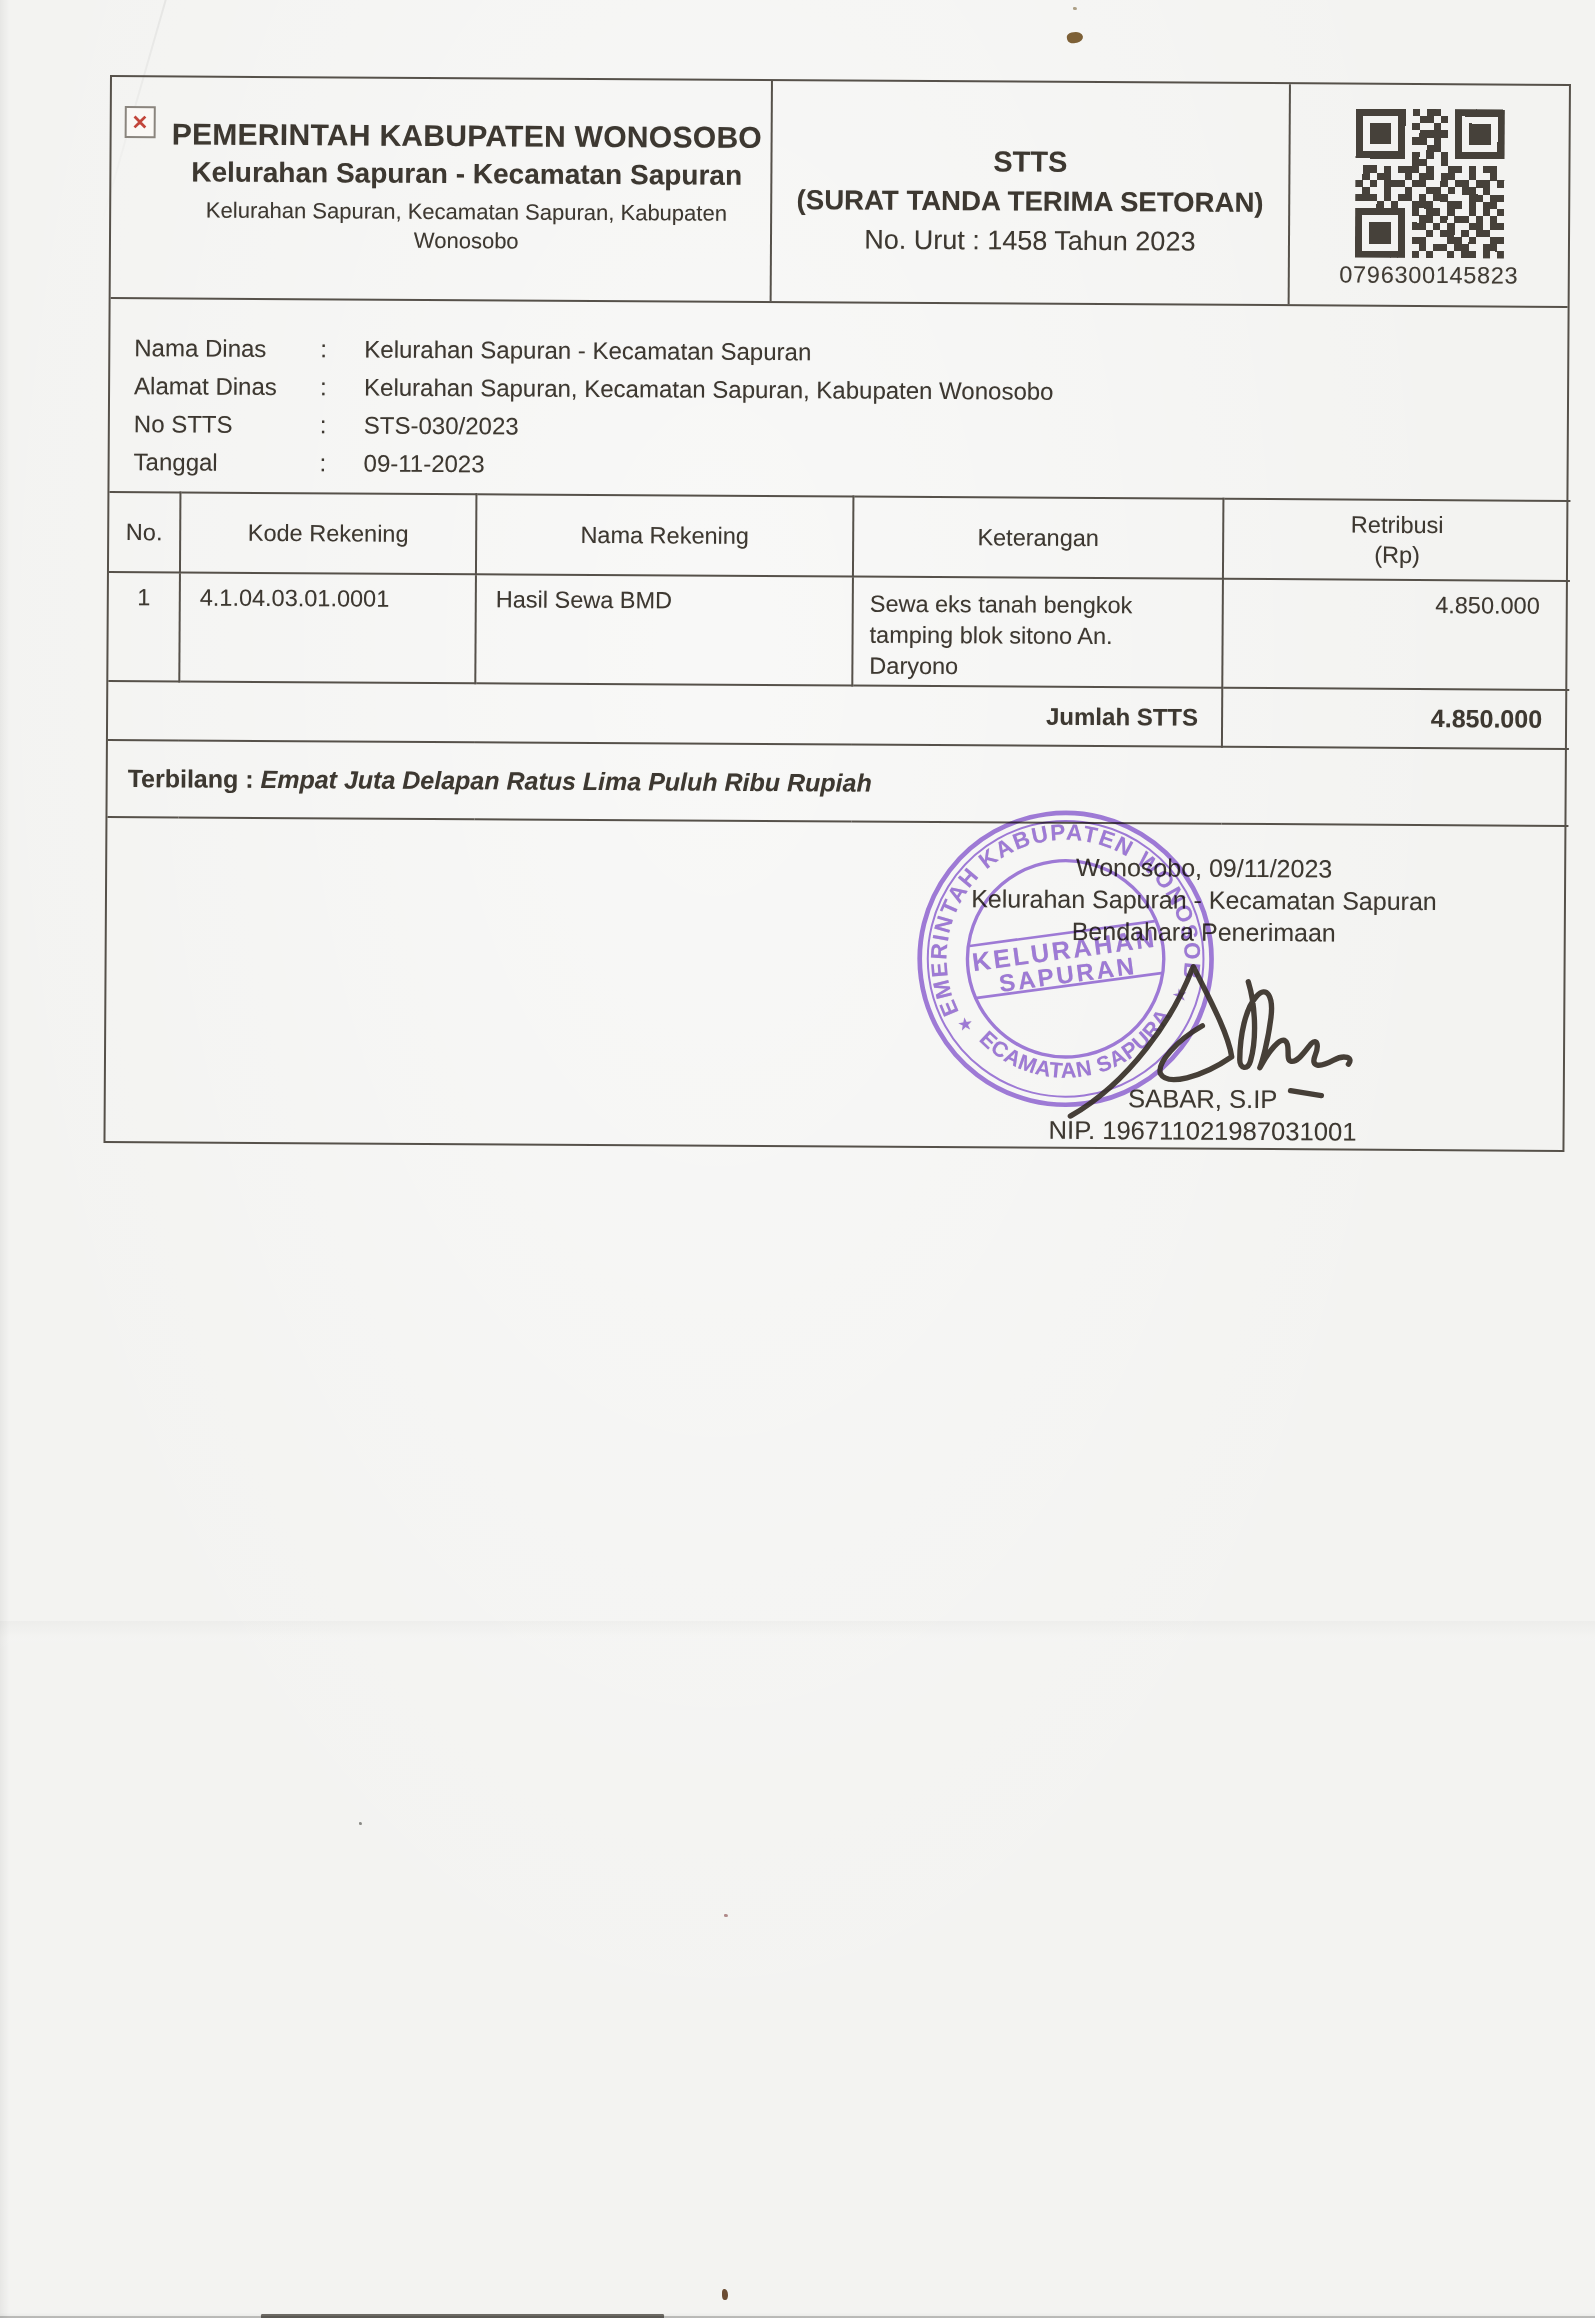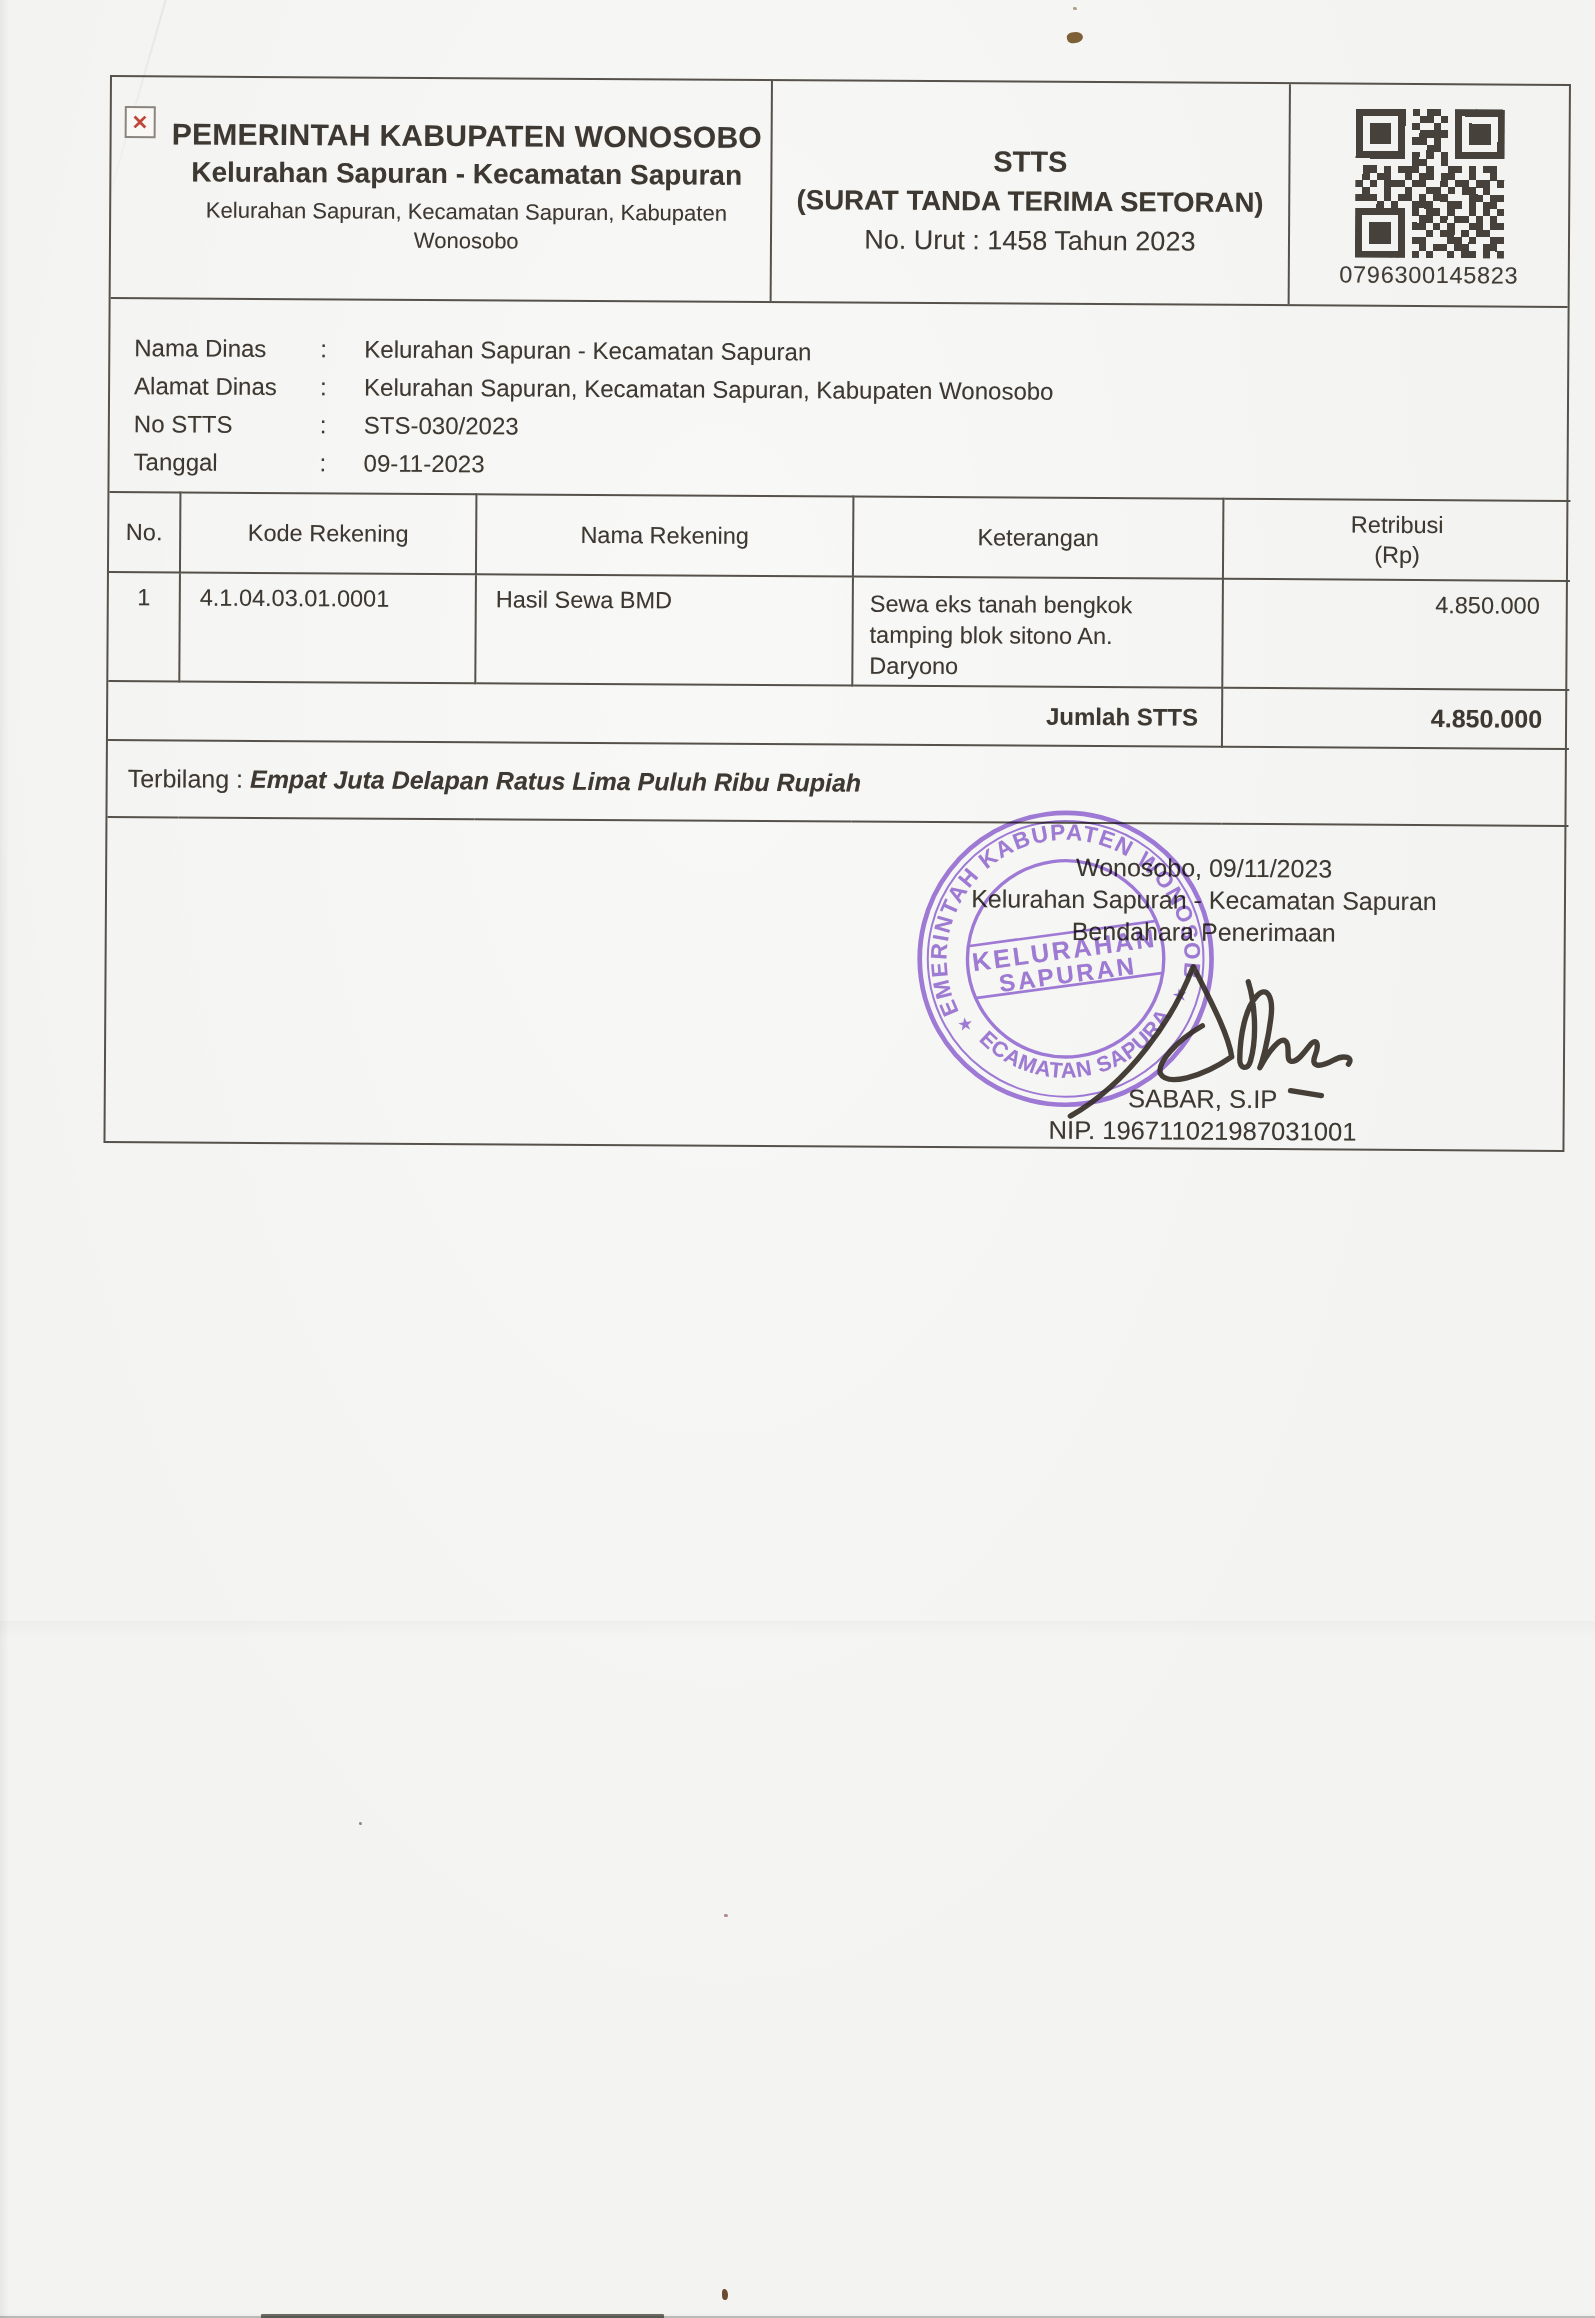--- a/index.html
+++ b/index.html
@@ -57,21 +57,21 @@
   tr.trow td{height:109px; vertical-align:top; padding-top:10.8px;}
   tr.trow .c-no{text-align:center;}
   tr.trow .c-kode{padding-left:19px;}
   tr.trow .c-nama{padding-left:19px;}
   tr.trow .c-ket{padding-left:16px; padding-right:70px; line-height:31px;}
   tr.trow .c-ret{text-align:right; padding-right:30px;}
   tr.total td{height:59px; vertical-align:middle; font-weight:bold;}
   tr.total .t-label{text-align:right; padding-right:23px; font-size:24px;}
   tr.total .t-value{text-align:right; padding-right:27px; font-size:25px;}
   tr.terbilang td{height:77px; vertical-align:middle; padding-left:20px; font-size:25px;}
-  .terb-label{font-weight:normal;}
+  .terb-label{font-weight:bold;}
   .terb-value{font-weight:bold; font-style:italic;}
   
   .sig-section{position:relative; height:311px;}
   .sig-head{position:absolute; left:727px; top:27px; width:740px; text-align:center; font-size:25px; line-height:32px;}
   .sig-foot{position:absolute; left:727px; top:258px; width:740px; text-align:center; font-size:25.6px; line-height:32px;}
   .stamp{position:absolute; left:801px; top:-23px; width:316px; height:316px; opacity:.82; mix-blend-mode:multiply;}
   .signature-ink{position:absolute; left:885px; top:134px; width:417px; height:161px;}
   
   .speck{position:absolute; border-radius:40% 60% 50% 50%;}
   .sp1{left:1067px; top:32px; width:16px; height:11.4px; background:#7d6036; transform:rotate(-12deg);}

